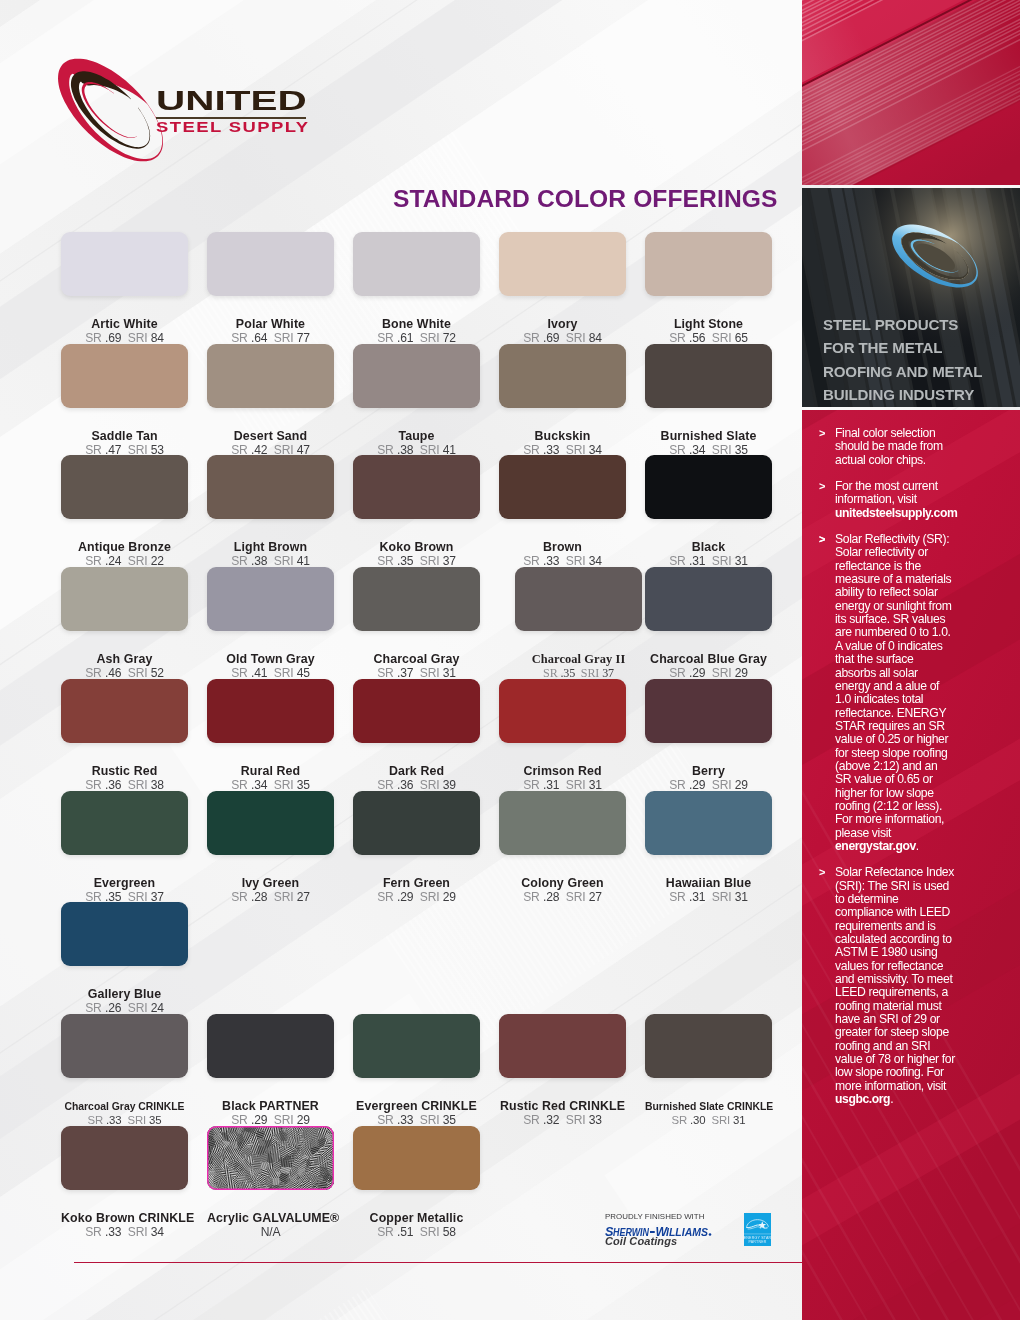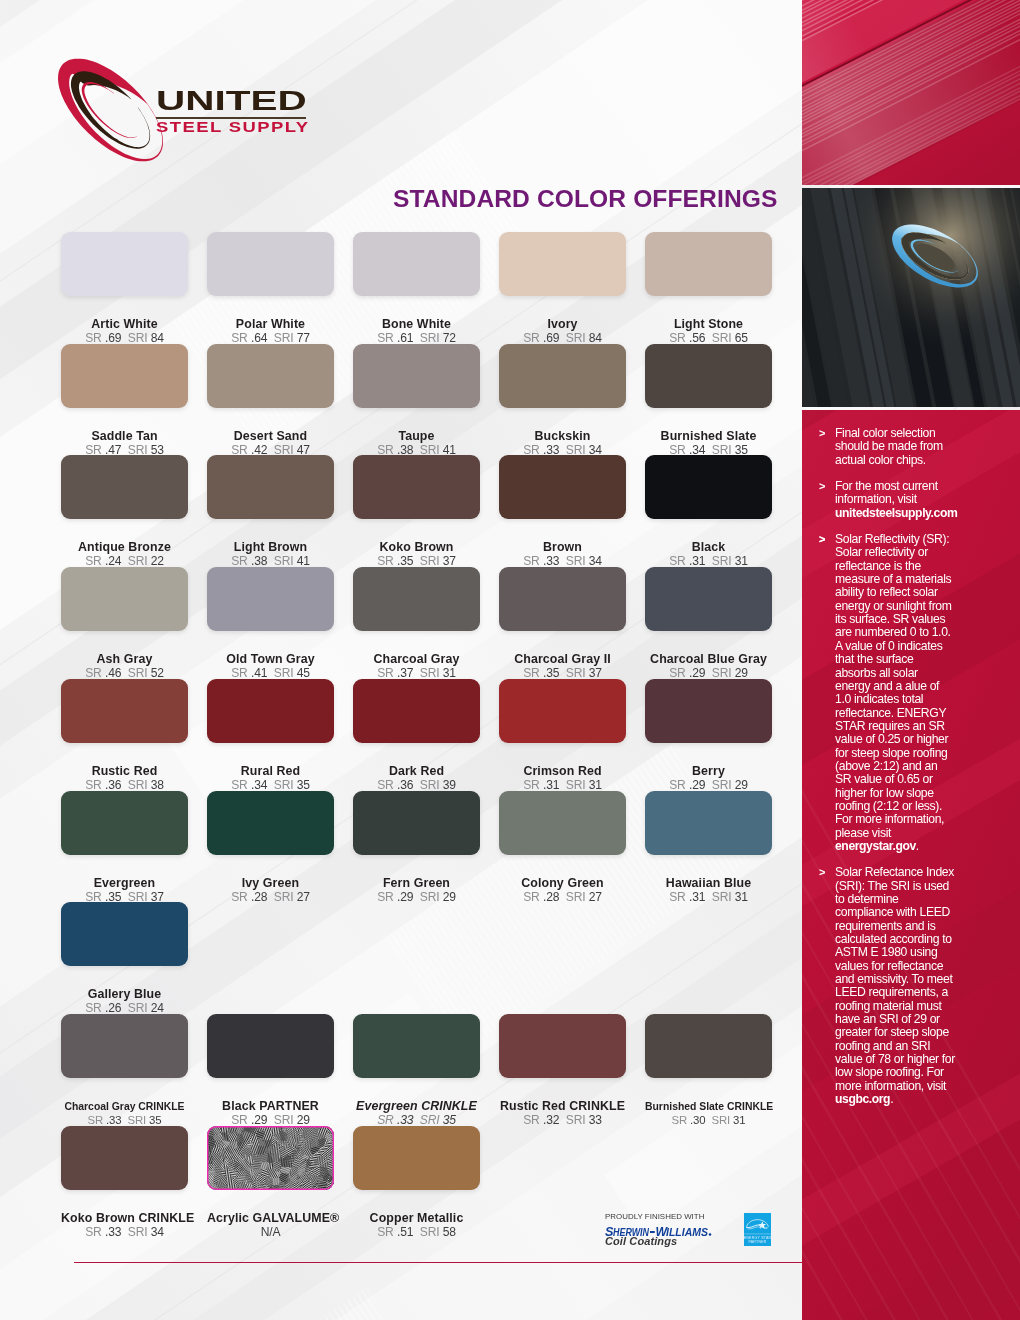--- a/index.html
+++ b/index.html
@@ -219,21 +219,21 @@
       <div class="sw" style="left: 207px; top: 567.1px;">
         <div class="chip" style="background: rgb(152, 150, 163);"></div>
         <div class="lbl">Old Town Gray</div>
         <div class="val">SR <b>.41</b>&nbsp;&nbsp;SRI <b>45</b></div>
       </div>
       <div class="sw" style="left: 353px; top: 567.1px;">
         <div class="chip" style="background: rgb(96, 93, 90);"></div>
         <div class="lbl">Charcoal Gray</div>
         <div class="val">SR <b>.37</b>&nbsp;&nbsp;SRI <b>31</b></div>
       </div>
-      <div class="sw" style="left: 499px; top: 567.1px;">
+      <div class="sw" style="left: 515px; top: 567.1px; font-family: Liberation Serif, serif;">
         <div class="chip" style="background: rgb(98, 90, 90);"></div>
         <div class="lbl">Charcoal Gray II</div>
         <div class="val">SR <b>.35</b>&nbsp;&nbsp;SRI <b>37</b></div>
       </div>
       <div class="sw" style="left: 645px; top: 567.1px;">
         <div class="chip" style="background: rgb(73, 77, 87);"></div>
         <div class="lbl">Charcoal Blue Gray</div>
         <div class="val">SR <b>.29</b>&nbsp;&nbsp;SRI <b>29</b></div>
       </div>
       <div class="sw" style="left: 61px; top: 678.8px;">
@@ -294,21 +294,21 @@
       <div class="sw" style="left: 61px; top: 1013.9px;">
         <div class="chip" style="background: rgb(97, 91, 93);"></div>
         <div class="lbl sm">Charcoal Gray CRINKLE</div>
         <div class="val sm">SR <b>.33</b>&nbsp;&nbsp;SRI <b>35</b></div>
       </div>
       <div class="sw" style="left: 207px; top: 1013.9px;">
         <div class="chip" style="background: rgb(53, 53, 57);"></div>
         <div class="lbl">Black PARTNER</div>
         <div class="val">SR <b>.29</b>&nbsp;&nbsp;SRI <b>29</b></div>
       </div>
-      <div class="sw" style="left: 353px; top: 1013.9px; font-style: italic;">
+      <div class="sw" style="left: 353px; top: 1013.9px;">
         <div class="chip" style="background: rgb(56, 76, 67);"></div>
         <div class="lbl">Evergreen CRINKLE</div>
         <div class="val">SR <b>.33</b>&nbsp;&nbsp;SRI <b>35</b></div>
       </div>
       <div class="sw" style="left: 499px; top: 1013.9px;">
         <div class="chip" style="background: rgb(112, 62, 62);"></div>
         <div class="lbl">Rustic Red CRINKLE</div>
         <div class="val">SR <b>.32</b>&nbsp;&nbsp;SRI <b>33</b></div>
       </div>
       <div class="sw" style="left: 645px; top: 1013.9px;">
@@ -825,20 +825,21 @@
           <rect width="218" height="219" fill="url(#glow)"></rect>
           <g transform="translate(133 68) rotate(30) scale(0.82)">
             <path d="M17.9 -27.6L13.1 -28.3L8.1 -28.7L3.1 -29.0L-1.9 -29.0L-6.9 -28.8L-11.9 -28.4L-16.8 -27.8L-21.5 -26.9L-26.1 -25.9L-30.5 -24.7L-34.7 -23.3L-38.6 -21.7L-42.2 -19.9L-45.5 -18.0L-48.4 -16.0L-51.0 -13.8L-53.2 -11.5L-55.0 -9.2L-56.4 -6.8L-57.4 -4.3L-57.9 -1.8L-58.0 0.7L-57.6 3.2L-56.9 5.7L-55.7 8.2L-54.0 10.5L-52.0 12.8L-49.6 15.0L-46.8 17.1L-43.6 19.1L-40.2 20.9L-36.4 22.6L-32.3 24.1L-28.0 25.4L-23.5 26.5L-18.9 27.4L-14.0 28.1L-9.1 28.6L-4.1 28.9L0.9 29.0L6.0 28.8L10.9 28.5L15.8 27.9L20.6 27.1L25.2 26.1L29.7 24.9L33.9 23.5L37.8 22.0L41.5 20.3L44.8 18.4L47.9 16.4L50.5 14.2L52.8 12.0L54.7 9.7L56.2 7.3L57.2 4.8L57.8 2.3L58.0 -0.2L57.7 -2.7L57.1 -5.2L55.9 -7.7L54.4 -10.1L52.4 -12.4L50.1 -14.6L47.4 -16.7L44.3 -18.7L40.9 -20.6L37.2 -22.3L33.2 -23.8L28.9 -25.1L24.4 -26.3L19.8 -27.3L15.0 -28.0L10.1 -28.6L10.0 -28.3L14.9 -27.7L19.7 -26.9L24.3 -25.8L28.8 -24.6L32.9 -23.2L36.9 -21.6L40.5 -19.8L43.8 -17.8L46.7 -15.8L49.2 -13.6L51.4 -11.4L53.1 -9.1L54.4 -6.8L55.2 -4.6L55.6 -2.3L55.7 -0.2L55.3 1.9L54.6 3.9L53.6 5.9L52.1 7.9L50.3 9.7L48.2 11.6L45.6 13.3L42.8 15.0L39.6 16.5L36.0 17.9L32.3 19.1L28.2 20.1L24.0 21.0L19.6 21.7L15.0 22.2L10.4 22.5L5.6 22.6L0.9 22.4L-3.9 22.1L-8.5 21.5L-13.1 20.8L-17.5 19.8L-21.8 18.7L-25.8 17.4L-29.6 15.9L-33.1 14.3L-36.2 12.6L-38.9 10.8L-41.2 9.0L-43.1 7.2L-44.5 5.5L-45.5 3.9L-46.0 2.5L-46.2 1.4L-46.1 0.6L-45.8 0.1L-45.5 -0.3L-45.0 -0.6L-44.5 -1.0L-43.7 -1.6L-42.7 -2.4L-41.3 -3.3L-39.6 -4.3L-37.5 -5.4L-35.8 -7.8L-33.5 -10.3L-30.7 -12.7L-27.5 -15.0L-23.9 -17.3L-20.0 -19.3L-15.8 -21.2L-11.3 -22.8L-6.7 -24.2L-1.9 -25.4L3.0 -26.4L8.0 -27.0L13.0 -27.3L17.9 -27.3Z" fill="url(#ringb)"></path>
             <path d="M4.8 -20.4L1.1 -20.5L-2.7 -20.5L-6.4 -20.3L-10.0 -20.0L-13.6 -19.6L-17.1 -19.0L-20.5 -18.3L-23.7 -17.5L-26.8 -16.6L-29.7 -15.5L-32.4 -14.4L-34.9 -13.1L-37.2 -11.8L-39.2 -10.4L-40.9 -8.9L-42.4 -7.4L-43.6 -5.8L-44.5 -4.2L-45.1 -2.6L-45.5 -0.9L-45.5 0.8L-45.2 2.5L-44.6 4.1L-43.7 5.7L-42.5 7.3L-41.0 8.8L-39.3 10.3L-37.3 11.7L-35.1 13.1L-32.6 14.3L-29.9 15.5L-27.0 16.5L-23.9 17.4L-20.7 18.3L-17.3 19.0L-13.8 19.5L-10.2 20.0L-6.6 20.3L-2.9 20.5L0.8 20.5L4.5 20.4L8.2 20.2L11.8 19.8L15.4 19.3L18.8 18.7L22.1 17.9L25.3 17.0L28.3 16.1L31.1 15.0L33.7 13.8L36.1 12.5L38.2 11.1L40.1 9.7L41.7 8.2L43.1 6.6L44.1 5.0L44.9 3.4L45.3 1.7L45.5 0.0L45.4 -1.6L44.9 -3.3L44.2 -4.9L43.1 -6.5L41.8 -8.1L40.2 -9.6L38.3 -11.0L36.2 -12.4L33.8 -13.7L31.3 -14.9L28.5 -16.0L25.5 -17.0L22.3 -17.9L19.0 -18.6L15.6 -19.3L15.5 -19.0L18.9 -18.3L22.2 -17.6L25.4 -16.7L28.3 -15.7L31.1 -14.6L33.7 -13.4L36.0 -12.1L38.1 -10.7L39.9 -9.3L41.5 -7.8L42.8 -6.2L43.7 -4.7L44.4 -3.1L44.8 -1.5L44.9 0.0L44.8 1.6L44.3 3.2L43.6 4.7L42.5 6.2L41.2 7.7L39.6 9.1L37.8 10.5L35.7 11.8L33.3 13.0L30.8 14.2L28.0 15.2L25.0 16.1L21.9 17.0L18.6 17.7L15.2 18.3L11.7 18.7L8.1 19.0L4.5 19.2L0.8 19.3L-2.9 19.2L-6.5 19.0L-10.1 18.7L-13.6 18.2L-17.0 17.6L-20.4 16.9L-23.5 16.0L-26.5 15.1L-29.3 14.0L-31.9 12.8L-34.3 11.6L-36.4 10.3L-38.2 8.9L-39.8 7.5L-41.1 6.1L-42.1 4.7L-42.8 3.3L-43.2 1.9L-43.4 0.6L-43.4 -0.7L-43.1 -2.0L-42.5 -3.3L-41.7 -4.6L-40.7 -5.9L-39.3 -7.2L-37.7 -8.5L-36.0 -10.0L-33.9 -11.4L-31.6 -12.7L-29.1 -13.9L-26.3 -15.1L-23.3 -16.2L-20.2 -17.1L-16.9 -18.0L-13.5 -18.7L-9.9 -19.2L-6.3 -19.7L-2.6 -20.0L1.0 -20.1L4.7 -20.1Z" fill="#e3d8b8"></path>
             <path d="M4.8 -20.4L1.1 -20.5L-2.7 -20.5L-6.4 -20.3L-10.0 -20.0L-13.6 -19.6L-17.1 -19.0L-20.5 -18.3L-23.7 -17.5L-26.8 -16.6L-29.7 -15.5L-32.4 -14.4L-34.9 -13.1L-37.2 -11.8L-39.2 -10.4L-40.9 -8.9L-42.4 -7.4L-43.6 -5.8L-44.5 -4.2L-45.1 -2.6L-45.5 -0.9L-45.5 0.8L-45.2 2.5L-44.6 4.1L-43.7 5.7L-42.5 7.3L-41.0 8.8L-39.3 10.3L-37.3 11.7L-35.1 13.1L-32.6 14.3L-29.9 15.5L-27.0 16.5L-23.9 17.4L-20.7 18.3L-17.3 19.0L-13.8 19.5L-10.2 20.0L-6.6 20.3L-2.9 20.5L0.8 20.5L4.5 20.4L8.2 20.2L11.8 19.8L15.4 19.3L18.8 18.7L22.1 17.9L25.3 17.0L28.3 16.1L31.1 15.0L33.7 13.8L36.1 12.5L38.2 11.1L40.1 9.7L41.7 8.2L43.1 6.6L44.1 5.0L44.9 3.4L45.3 1.7L45.5 0.0L45.4 -1.6L44.9 -3.3L44.2 -4.9L43.1 -6.5L41.8 -8.1L40.2 -9.6L38.3 -11.0L36.2 -12.4L33.8 -13.7L31.3 -14.9L28.5 -16.0L25.5 -17.0L22.3 -17.9L19.0 -18.6L15.6 -19.3L15.5 -19.0L18.9 -18.3L22.2 -17.5L25.3 -16.6L28.3 -15.5L31.0 -14.4L33.6 -13.1L35.8 -11.8L37.9 -10.4L39.6 -8.9L41.1 -7.4L42.2 -5.8L43.1 -4.3L43.6 -2.8L43.9 -1.4L43.9 0.0L43.6 1.4L43.1 2.7L42.3 4.0L41.3 5.3L40.0 6.5L38.5 7.8L36.7 8.9L34.6 10.0L32.4 11.1L29.9 12.0L27.2 12.9L24.3 13.7L21.2 14.3L18.0 14.8L14.7 15.3L11.3 15.5L7.8 15.7L4.3 15.7L0.8 15.6L-2.7 15.4L-6.2 15.0L-9.7 14.5L-13.0 13.9L-16.2 13.1L-19.3 12.3L-22.2 11.3L-24.9 10.3L-27.4 9.1L-29.6 7.9L-31.6 6.7L-33.2 5.4L-34.6 4.2L-35.6 3.0L-36.2 2.0L-36.6 1.1L-36.7 0.5L-36.5 0.1L-36.3 0.0L-36.1 0.0L-35.8 0.1L-35.5 -0.0L-35.1 -0.2L-34.5 -0.6L-33.6 -1.1L-32.5 -1.7L-31.8 -3.4L-30.6 -5.1L-29.0 -6.9L-27.0 -8.6L-24.7 -10.3L-22.2 -12.0L-19.4 -13.5L-16.3 -14.9L-13.1 -16.2L-9.7 -17.3L-6.2 -18.3L-2.6 -19.1L1.0 -19.7L4.7 -20.1Z" fill="#3d392f"></path>
             <path d="M-8.1 -12.6L-10.5 -12.3L-12.8 -12.0L-15.0 -11.6L-17.2 -11.2L-19.2 -10.6L-21.2 -10.1L-23.0 -9.4L-24.7 -8.8L-26.3 -8.0L-27.8 -7.3L-29.1 -6.5L-30.2 -5.6L-31.2 -4.7L-32.0 -3.8L-32.6 -2.9L-33.1 -2.0L-33.4 -1.0L-33.5 -0.1L-33.4 0.9L-33.2 1.8L-32.7 2.7L-32.1 3.7L-31.4 4.6L-30.4 5.5L-29.3 6.3L-28.0 7.1L-26.6 7.9L-25.1 8.6L-23.4 9.3L-21.5 10.0L-19.6 10.5L-17.6 11.1L-15.4 11.5L-13.2 11.9L-10.9 12.3L-8.6 12.6L-6.2 12.8L-3.7 12.9L-1.3 13.0L1.2 13.0L3.6 12.9L6.0 12.8L8.4 12.6L10.8 12.3L13.1 12.0L15.3 11.6L17.5 11.1L19.5 10.6L21.4 10.0L23.3 9.4L25.0 8.7L26.5 7.9L28.0 7.2L29.2 6.3L30.4 5.5L31.3 4.6L32.1 3.7L32.7 2.8L33.2 1.9L33.4 0.9L33.1 0.9L32.8 1.7L32.4 2.6L31.8 3.5L31.0 4.3L30.0 5.1L28.9 5.9L27.6 6.6L26.2 7.3L24.7 8.0L23.0 8.6L21.2 9.1L19.2 9.7L17.2 10.1L15.1 10.5L12.9 10.8L10.6 11.1L8.3 11.3L6.0 11.4L3.6 11.5L1.1 11.5L-1.3 11.4L-3.7 11.3L-6.0 11.1L-8.4 10.8L-10.7 10.5L-12.9 10.0L-15.0 9.6L-17.1 9.0L-19.0 8.5L-20.8 7.8L-22.5 7.2L-24.1 6.4L-25.5 5.7L-26.7 4.9L-27.8 4.1L-28.7 3.4L-29.4 2.6L-29.8 1.9L-30.2 1.3L-30.3 0.8L-30.4 0.3L-30.3 -0.0L-30.4 -0.4L-30.5 -0.9L-30.4 -1.6L-30.1 -2.3L-29.6 -3.1L-28.9 -4.0L-28.0 -4.9L-26.9 -5.8L-25.6 -6.6L-24.2 -7.5L-22.6 -8.3L-20.8 -9.0L-19.0 -9.8L-17.0 -10.4L-14.9 -11.0L-12.7 -11.5L-10.4 -12.0L-8.1 -12.3Z" fill="#6cbce6"></path>
             <ellipse cx="1" cy="1" rx="27" ry="11" fill="#4f4a3e"></ellipse>
           </g>
         </g>
       </svg>
+      <div class="tagline">STEEL PRODUCTS FOR THE METAL ROOFING AND METAL BUILDING INDUSTRY</div>
     </div>
 
     <div class="redbody">
       <svg width="218" height="910" viewBox="0 0 218 910" xmlns="http://www.w3.org/2000/svg" style="position:absolute;left:0;top:0">
         <defs>
           <linearGradient id="rb" x1="0" y1="0" x2=".55" y2="1">
             <stop offset="0" stop-color="#c41740"></stop>
               <stop offset=".4" stop-color="#bc1038"></stop>
             <stop offset="1" stop-color="#ab0e31"></stop>
           </linearGradient>

